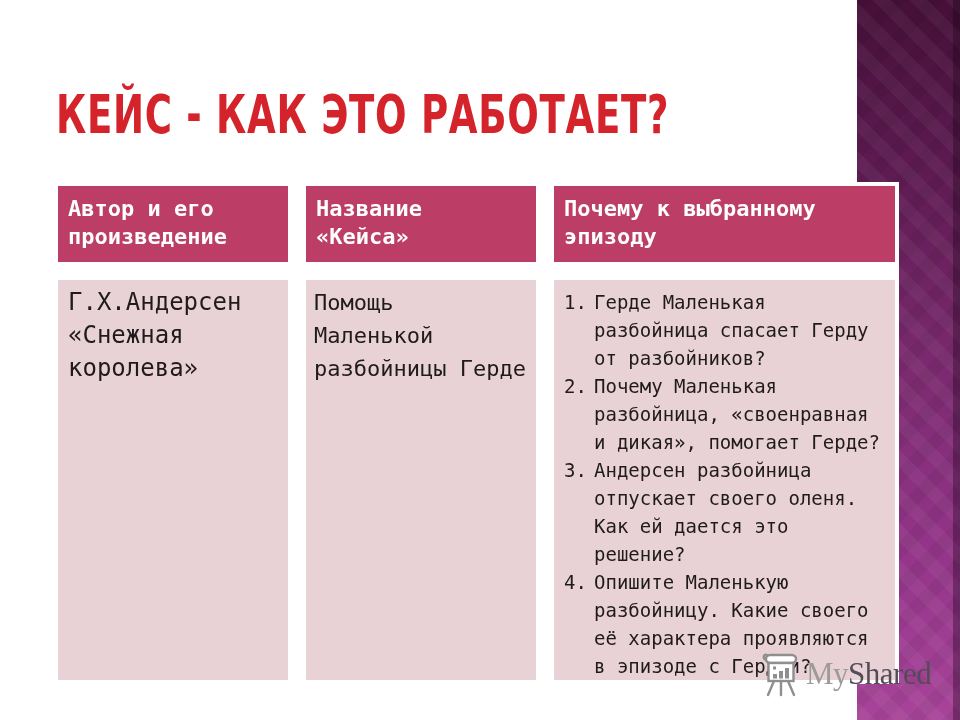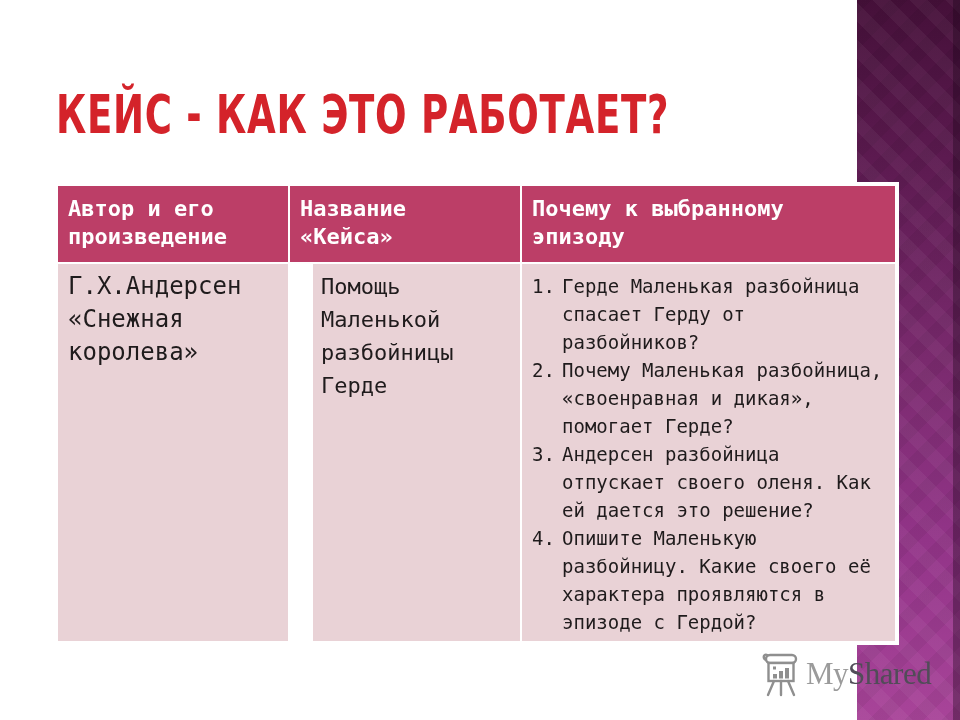--- a/index.html
+++ b/index.html
@@ -34,31 +34,31 @@
     font-size:53px; line-height:1; letter-spacing:1px;
     color:var(--title-red); white-space:nowrap;
     transform:scaleX(0.70); transform-origin:0 50%;
   }
 
   
   .case-table {
     position:absolute; left:54px; top:182px; width:845px; z-index:2;
     box-sizing:border-box; background:#ffffff; padding:4px;
     display:grid; grid-template-columns:230px 230px 1fr;
-    grid-template-rows:76px minmax(377px, auto); gap:2px;
+    grid-template-rows:76px minmax(377px, auto); gap:18px;
     font-family:"DejaVu Sans Mono", monospace;
   }
   .th {
     background:var(--header-bg); color:var(--header-text);
     font-weight:bold; font-size:22px; line-height:28px;
     padding:9px 4px 0 10px; white-space:pre-line;
   }
   .td { background:var(--cell-bg); color:var(--cell-text); }
   .cell-author  { font-size:24px; line-height:33px; padding:6px 0 0 10px; white-space:pre-line; }
-  .cell-case    { font-size:22px; line-height:33px; padding:6px 4px 0 8px;  white-space:pre-line;margin-left:23px; }
+  .cell-case    { font-size:22px; line-height:33px; padding:6px 4px 0 8px;  white-space:pre-line; }
   .cell-questions { font-size:19px; line-height:28px; padding:8px 4px 0 10px; }
   .q-item { display:flex; align-items:flex-start; }
   .q-num  { width:30px; flex:0 0 30px; }
   .q-text { flex:1 1 auto; }
 
   
   .watermark {
     position:absolute; left:760px; top:650px; z-index:3;
     display:flex; align-items:center; text-decoration:none; cursor:pointer;
   }

